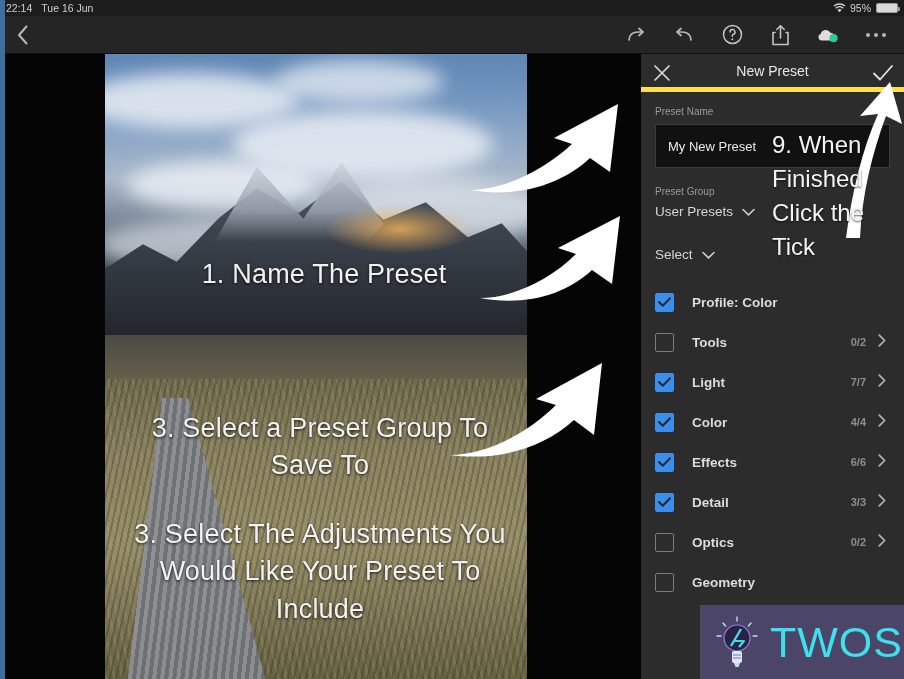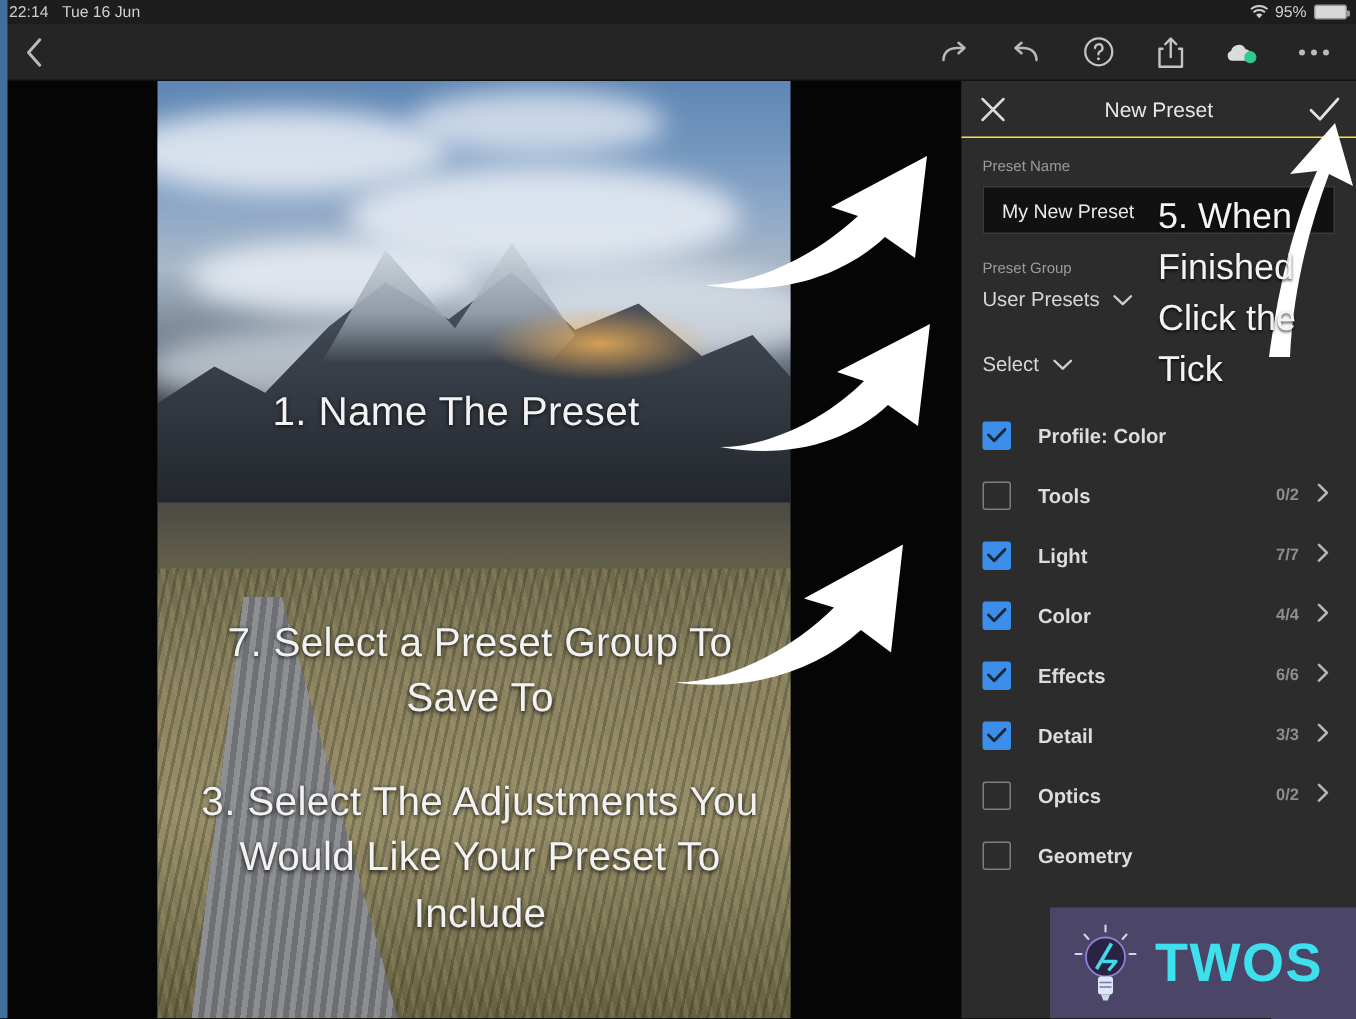--- a/index.html
+++ b/index.html
@@ -98,49 +98,49 @@
     clip-path: polygon(0% 60%, 30% 20%, 64% 55%, 100% 18%, 100% 70%, 50% 100%, 0% 95%);
     opacity: .8;
   }
 
   
   .ovl {
     position: absolute; color: #f2f2f2; font-size: 27px; line-height: 1.38;
     text-align: center; text-shadow: 0 1px 3px rgba(0,0,0,.85);
     font-family: "Liberation Sans", sans-serif; font-weight: 400; letter-spacing: .2px;
   }
-  #ovl1 { left: 104px; top: 202px; width: 400px; }
+  #ovl1 { left: 124px; top: 202px; width: 400px; }
   #ovl2 { left: 120px; top: 356px; width: 400px; }
   #ovl3 { left: 120px; top: 462px; width: 400px; }
 
   
   .arrow { position: absolute; z-index: 25; pointer-events: none; }
   #arr1 { left: 468px; top: 86px;  width: 200px; height: 110px; }
   #arr2 { left: 478px; top: 200px; width: 180px; height: 105px; }
   #arr3 { left: 448px; top: 345px; width: 200px; height: 115px; }
   #arr4 { left: 828px; top: 80px;  width: 76px;  height: 160px; }
 
   
   .panel {
     position: absolute; right: 0; top: 54px; width: 263px; height: 625px;
     background: #2c2c2c; z-index: 20;
   }
   .panel-head {
     position: relative; height: 38px; background: #2c2c2c;
     display: flex; align-items: center; justify-content: center;
-    border-bottom: 1px solid #fde047;
+    border-bottom: 5px solid #fde047;
   }
   .panel-title { color: #e8e8e8; font-size: 14px; }
   .ph-close { position: absolute; left: 12px; top: 10px; width: 18px; height: 18px; }
   .ph-tick  { position: absolute; right: 10px; top: 9px; width: 22px; height: 20px; }
 
   .panel-body { padding: 14px 14px 0 14px; }
   .field-label { color: #9b9b9b; font-size: 10px; margin-bottom: 7px; }
   .name-input {
-    width: 235px; height: 32px; background: #111; border: 1px solid #3a3a3a;
+    width: 235px; height: 44px; background: #111; border: 1px solid #3a3a3a;
     color: #eaeaea; font-size: 13px; padding: 0 12px;
     display: flex; align-items: center;
   }
   .group-row { margin-top: 18px; }
   .dropdown {
     display: flex; align-items: center; gap: 9px; color: #d6d6d6; font-size: 13.5px;
     margin-top: 6px;
   }
   .select-row { margin-top: 28px; }
 
@@ -167,21 +167,21 @@
 
   
   .watermark {
     position: absolute; right: 0; bottom: 0; width: 204px; height: 74px;
     background: #4b4668; z-index: 50; display: flex; align-items: center; gap: 10px;
     padding-left: 14px;
   }
   .wm-bulb {
     width: 46px; height: 54px; position: relative; flex: none;
   }
-  .wm-text { color: #3fe0ee; font-size: 36px; font-weight: 700; letter-spacing: 1px; }
+  .wm-text { color: #3fe0ee; font-size: 43px; font-weight: 400; letter-spacing: 1px; }
 </style>
 </head>
 <body>
 
 <div id="root">
 
   <div class="blue-edge"></div>
 
   <div class="statusbar">
     <div class="sb-left">
@@ -262,21 +262,21 @@
       </div>
       <div class="mtn"></div>
       <div class="mtn-snow"></div>
       <div class="mtn-glow"></div>
       <div class="creek"></div>
       <div class="grass"></div>
       <div class="boardwalk"></div>
     </div>
 
     <div class="ovl" id="ovl1">1. Name The Preset</div>
-    <div class="ovl" id="ovl2">7. Select a Preset Group To Save To</div>
+    <div class="ovl" id="ovl2">3. Select a Preset Group To Save To</div>
     <div class="ovl" id="ovl3">3. Select The Adjustments You Would Like Your Preset To Include</div>
   </div>
 
   <svg class="arrow" id="arr1" viewBox="0 0 200 110">
     <path d="M2 104 C36 104 76 84 104 58 L86 52 L150 18 L142 86 L122 72 C92 100 48 112 2 104 Z" fill="#ffffff"></path>
   </svg>
   <svg class="arrow" id="arr2" viewBox="0 0 180 105">
     <path d="M2 98 C34 98 72 80 98 54 L80 48 L142 16 L134 84 L114 70 C86 96 46 106 2 98 Z" fill="#ffffff"></path>
   </svg>
   <svg class="arrow" id="arr3" viewBox="0 0 200 115">
@@ -404,21 +404,21 @@
               </svg></span>
           </div>
           <div class="chk-row">
             <span class="chk off"></span>
             <span class="chk-label">Geometry</span>
           </div>
         </div>
     </div>
   </div>
 
-  <div id="annot4">5. When Finished Click the Tick</div>
+  <div id="annot4">9. When Finished Click the Tick</div>
 
   <div class="watermark">
     <div class="wm-bulb">
       <svg width="46" height="54" viewBox="0 0 46 54">
         <g stroke="#cdd6ef" stroke-width="1.4" stroke-linecap="round">
           <path d="M23 2v4"></path>
             <path d="M9 8l2.6 3"></path>
             <path d="M37 8l-2.6 3"></path>
           <path d="M3 21h4"></path>
             <path d="M43 21h-4"></path>

